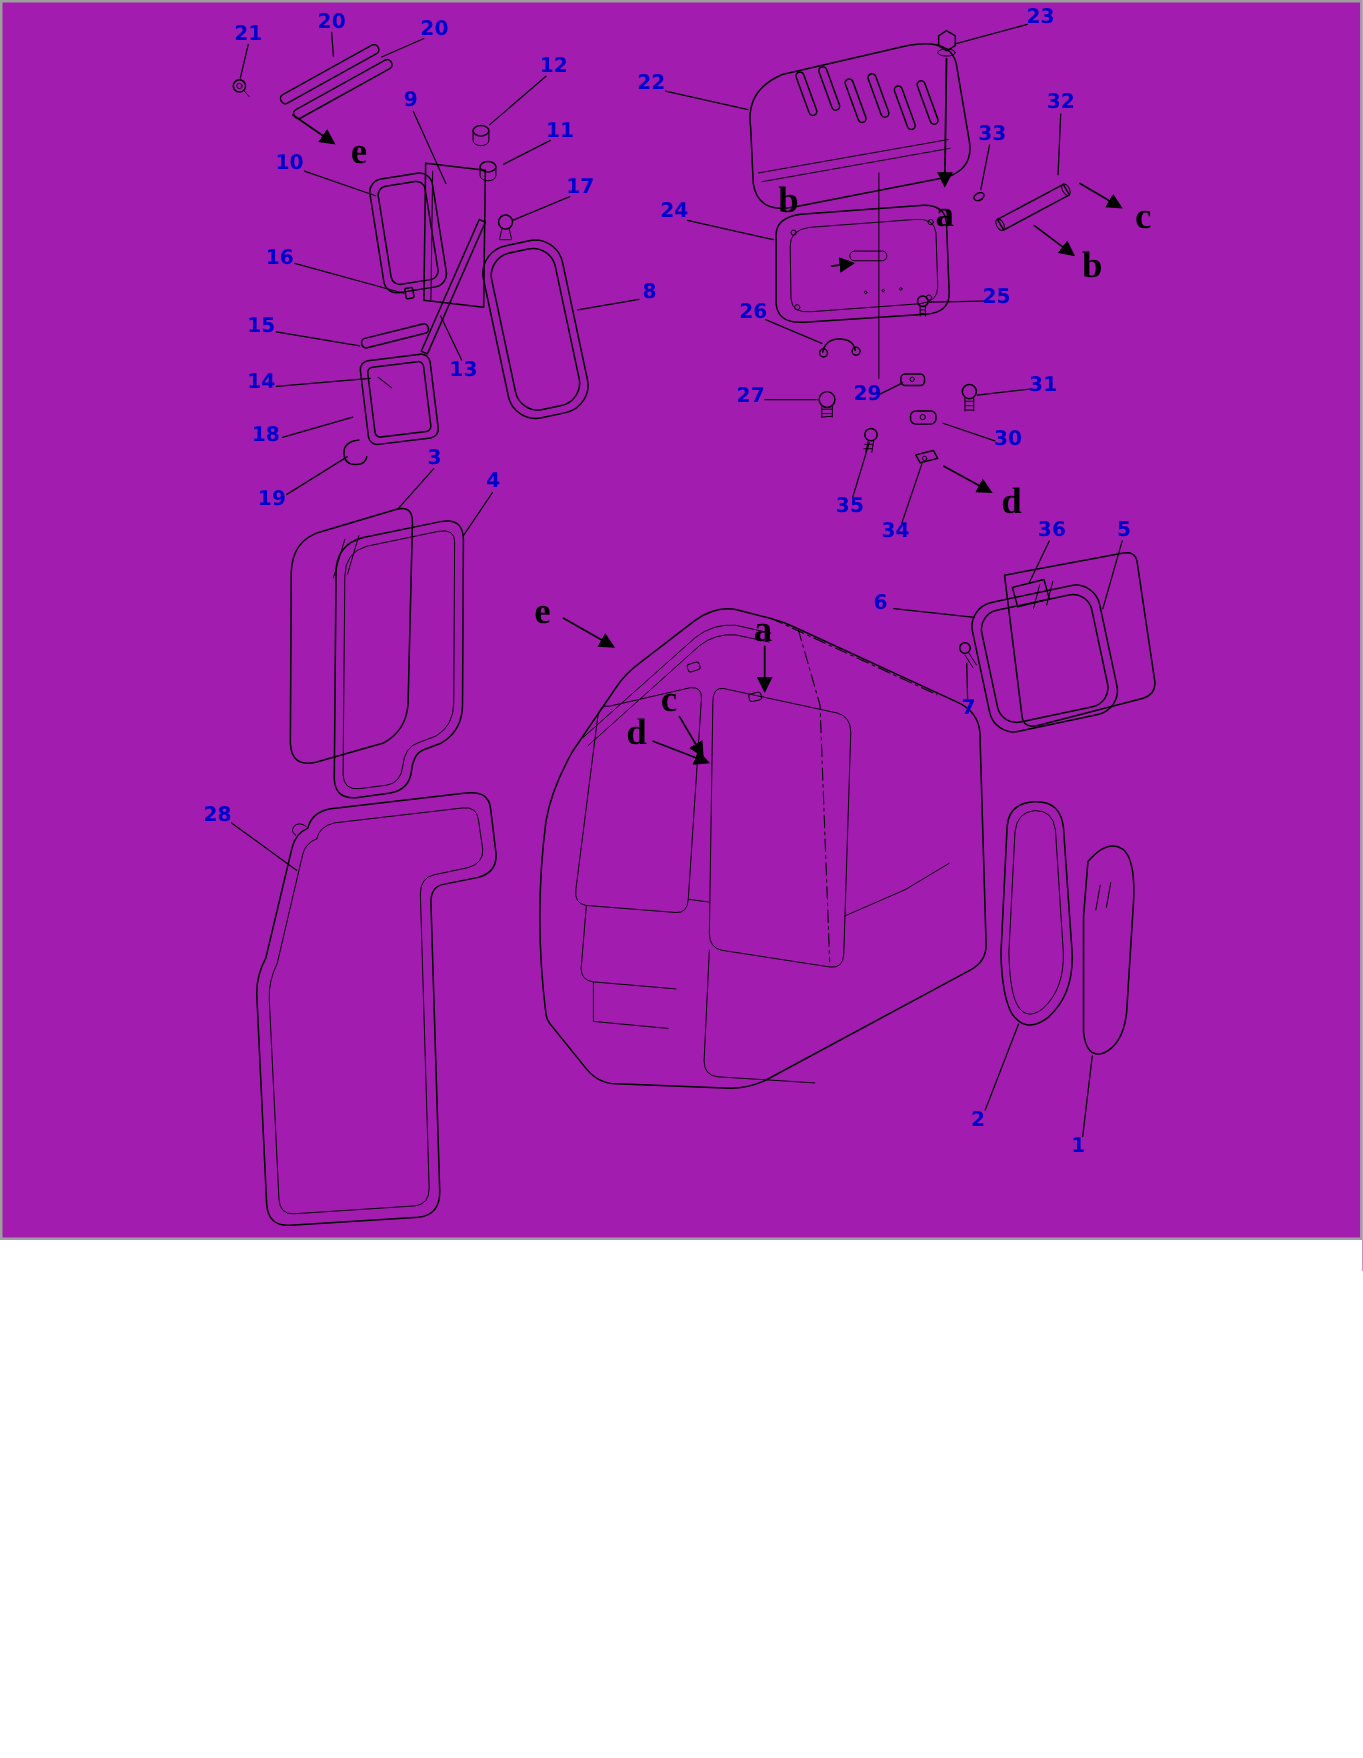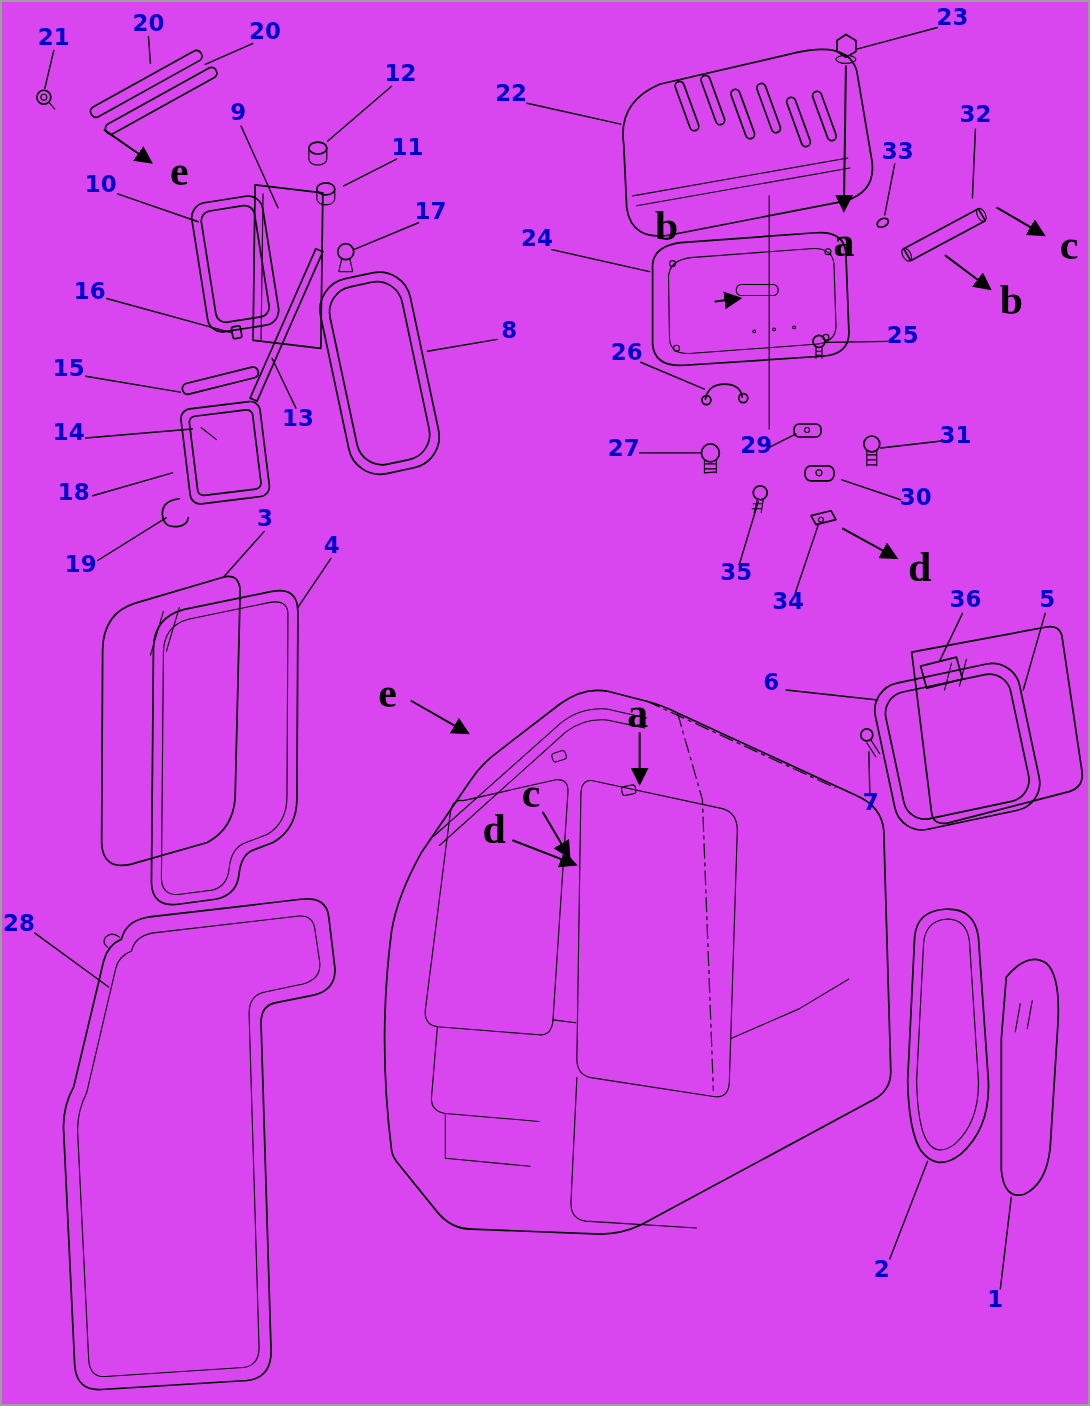--- a/index.html
+++ b/index.html
@@ -1,20 +1,20 @@
 <!DOCTYPE html>
 <html style="--line: #000000; --num: #0000cc; --page-border: #9e9e9e;"><head>
 <meta charset="utf-8">
 <style>
   html,body { margin:0; padding:0; background:#ffffff; }
   #page {
     position:relative;
-    width:1090px; height:1406px;
+    width:1090px; height:992px;
     box-sizing:border-box;
-    background:#d946ef;
+    background:#a21caf;
     border:2px solid var(--page-border, #9e9e9e);
     overflow:hidden;
   }
   #diagram { position:absolute; inset:0; width:100%; height:100%; }
 
   #diagram * { fill:none; stroke:var(--line,#000); stroke-width:1.7; stroke-linecap:round; stroke-linejoin:round; }
   #diagram .thin    { stroke-width:1.1; }
   #diagram .leader  { stroke-width:1.4; }
   #diagram .arrow   { stroke-width:2; }
   #diagram .dashdot { stroke-width:1.2; stroke-dasharray:14 5 3 5; }

